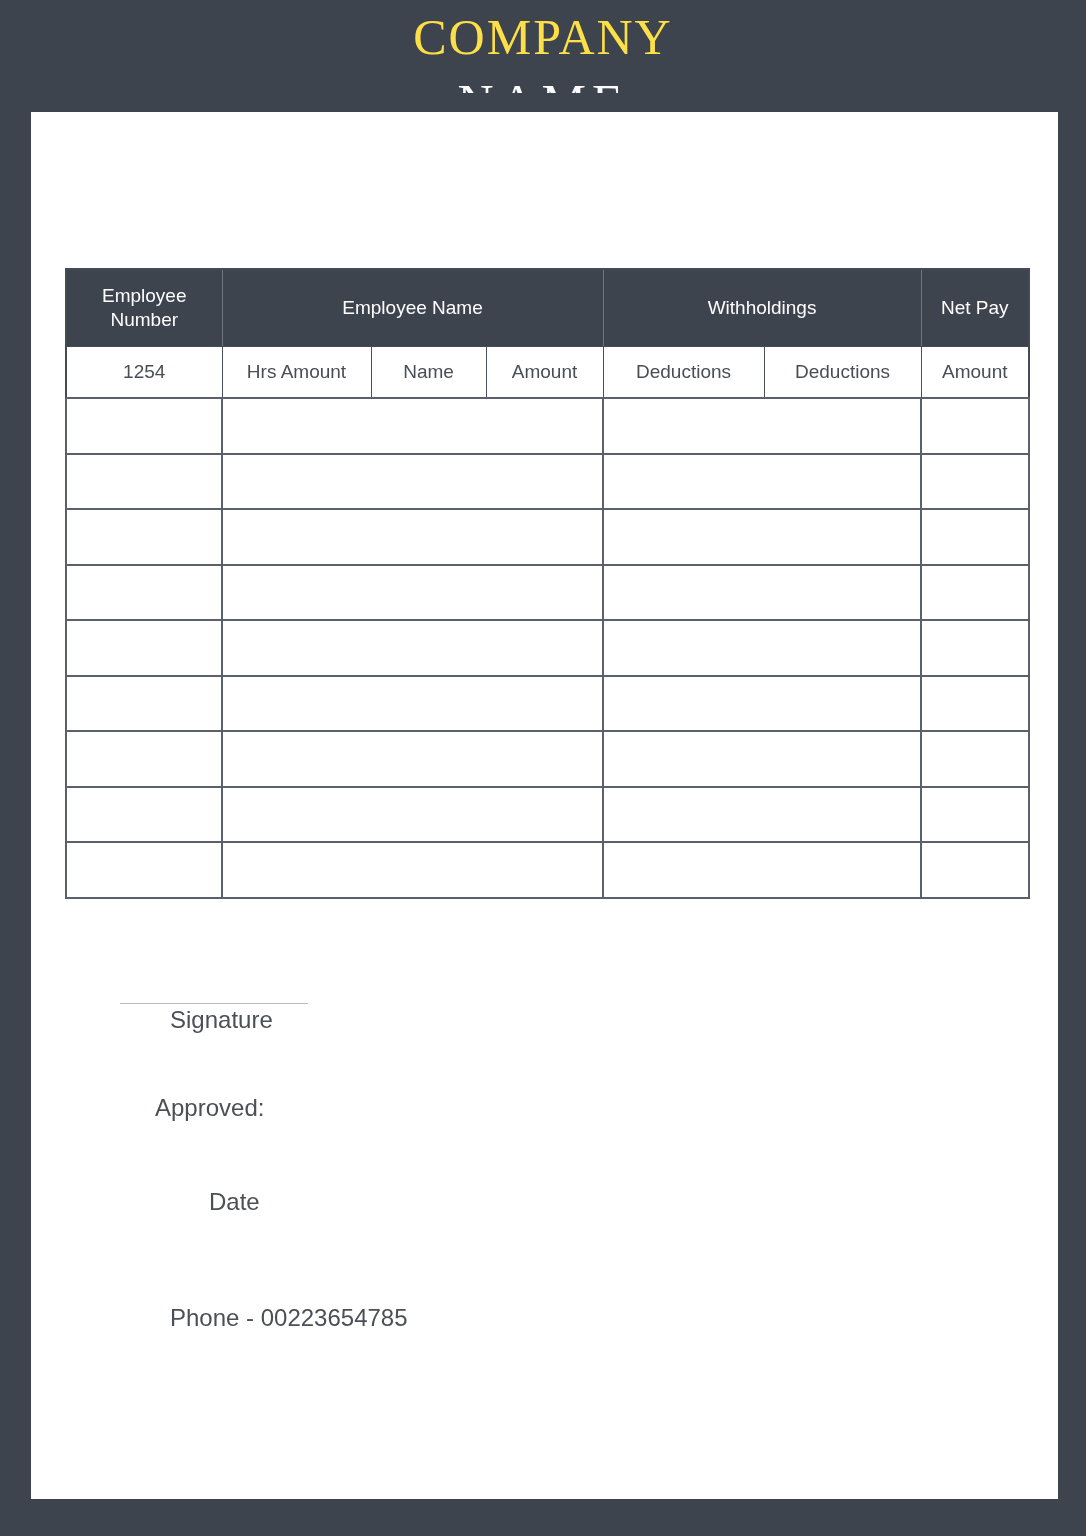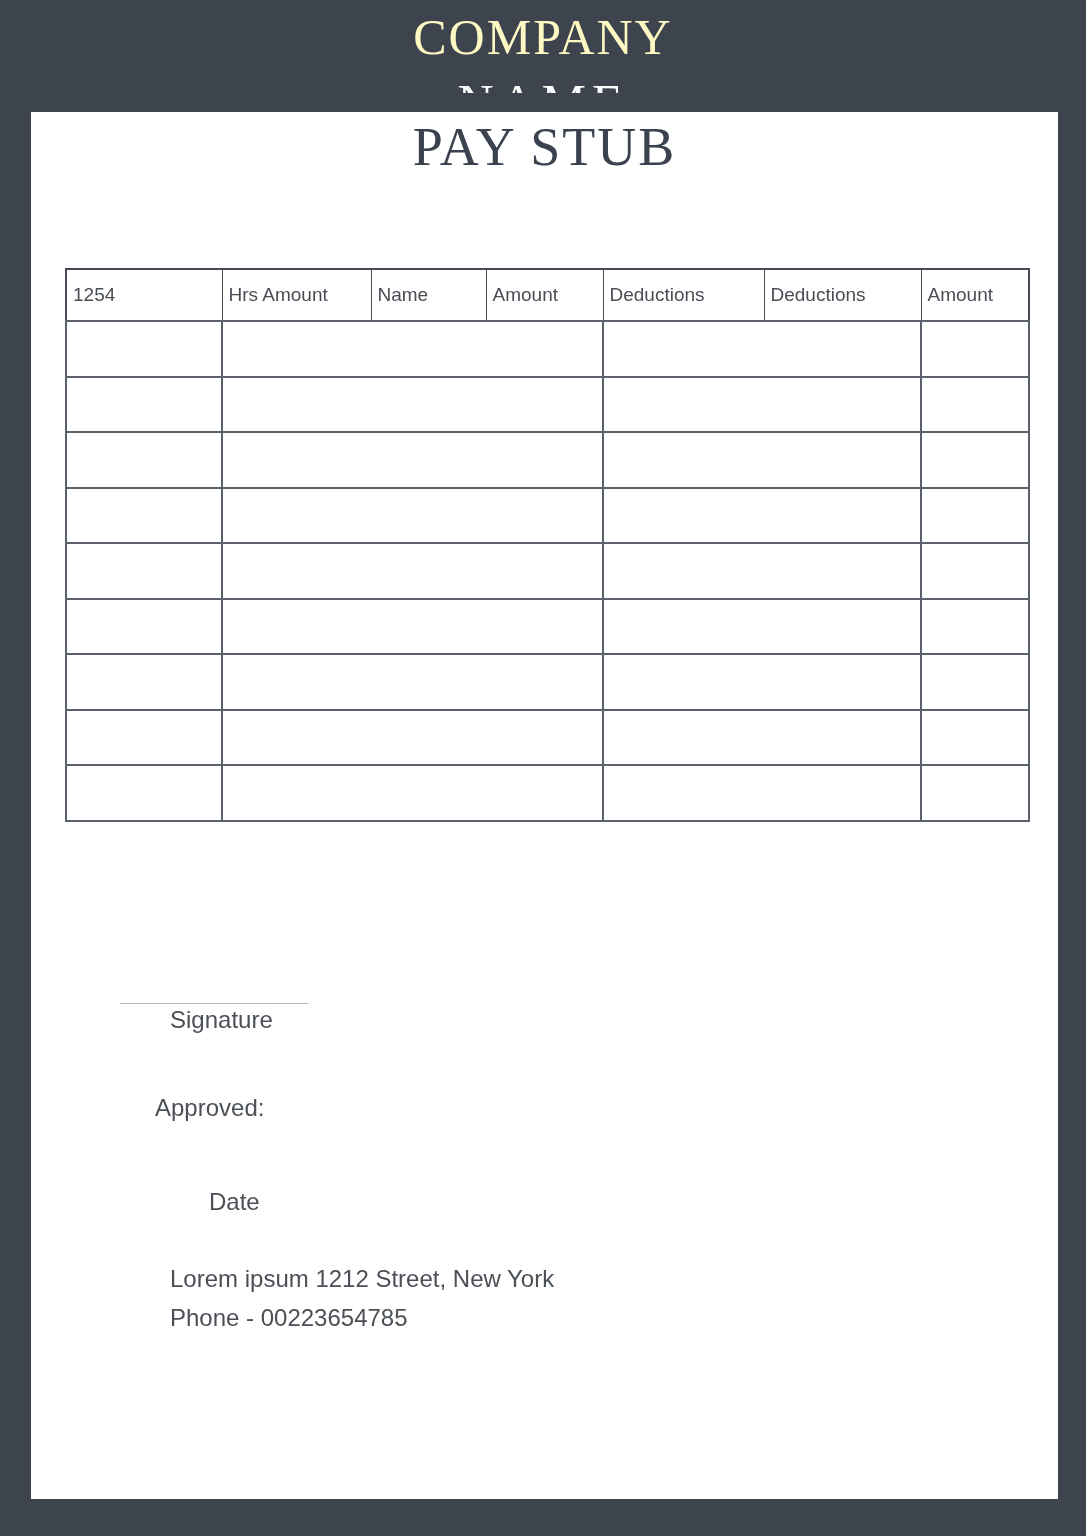--- a/index.html
+++ b/index.html
@@ -13,21 +13,21 @@
     font-family: "Liberation Sans", sans-serif;
   }
   
   .brand { position: absolute; top: 0; left: 0; width: 100%; }
   .brand-line1 {
     position: absolute; top: 12px; left: 0; width: 100%;
     text-align: center;
     font-family: "Liberation Serif", serif;
     font-size: 50px; line-height: 50px;
     letter-spacing: 2px;
-    color: #fef9c3;
+    color: #fde047;
     white-space: nowrap;
   }
   .name-clip {
     position: absolute; top: 77px; left: 0; width: 100%;
     height: 16px; overflow: hidden;
   }
   .brand-line2 {
     display: block; margin-top: 0;
     text-align: center;
     font-family: "Liberation Serif", serif;
@@ -73,21 +73,21 @@
     text-align: center;
     padding: 2px 6px;
   }
   tr.group-head { height: 77px; }
   tr.sub-head { height: 52px; }
   tr.sub-head td {
     background: #ffffff;
     color: #494e56;
     font-size: 19px;
     border: 1px solid #4a505a;
-    text-align: left;
+    text-align: center;
     padding: 2px 6px;
   }
   tbody.fill-rows tr { height: 55.5px; }
   tbody.fill-rows td {
     border: 2px solid #5a616b;
     background: #ffffff;
   }
   
   .footnote { position: absolute; color: #4b5057; font-size: 24px; line-height: 24px; }
   .sig-line {
@@ -109,33 +109,38 @@
 
   <div class="brand">
     <div class="brand-line1">COMPANY</div>
     <div class="name-clip">
       <span class="brand-line2">NAME</span>
     </div>
   </div>
 
   <div class="page">
 
-    <h1 class="page-title">PAY STUB</h1>
 
     <table class="paystub">
       <colgroup>
         <col style="width:156px">
         <col style="width:149px">
         <col style="width:115px">
         <col style="width:117px">
         <col style="width:161px">
         <col style="width:157px">
         <col style="width:108px">
       </colgroup>
       <thead>
+        <tr class="group-head">
+          <th>Employee Number</th>
+          <th colspan="3">Employee Name</th>
+          <th colspan="2">Withholdings</th>
+          <th>Net Pay</th>
+        </tr>
         <tr class="sub-head">
           <td>1254</td>
           <td>Hrs Amount</td>
           <td>Name</td>
           <td>Amount</td>
           <td>Deductions</td>
           <td>Deductions</td>
           <td>Amount</td>
         </tr>
       </thead>
@@ -194,17 +199,16 @@
             <td colspan="2"></td>
             <td colspan="1"></td>
           </tr>
         </tbody>
     </table>
 
     <div class="sig-line"></div>
     <div class="footnote lbl-signature">Signature</div>
     <div class="footnote lbl-approved">Approved:</div>
     <div class="footnote lbl-date">Date</div>
-    <div class="footnote lbl-address">Lorem ipsum 1212 Street, New York</div>
     <div class="footnote lbl-phone">Phone - 00223654785</div>
 
   </div>
 </div>
 
 </body></html>

